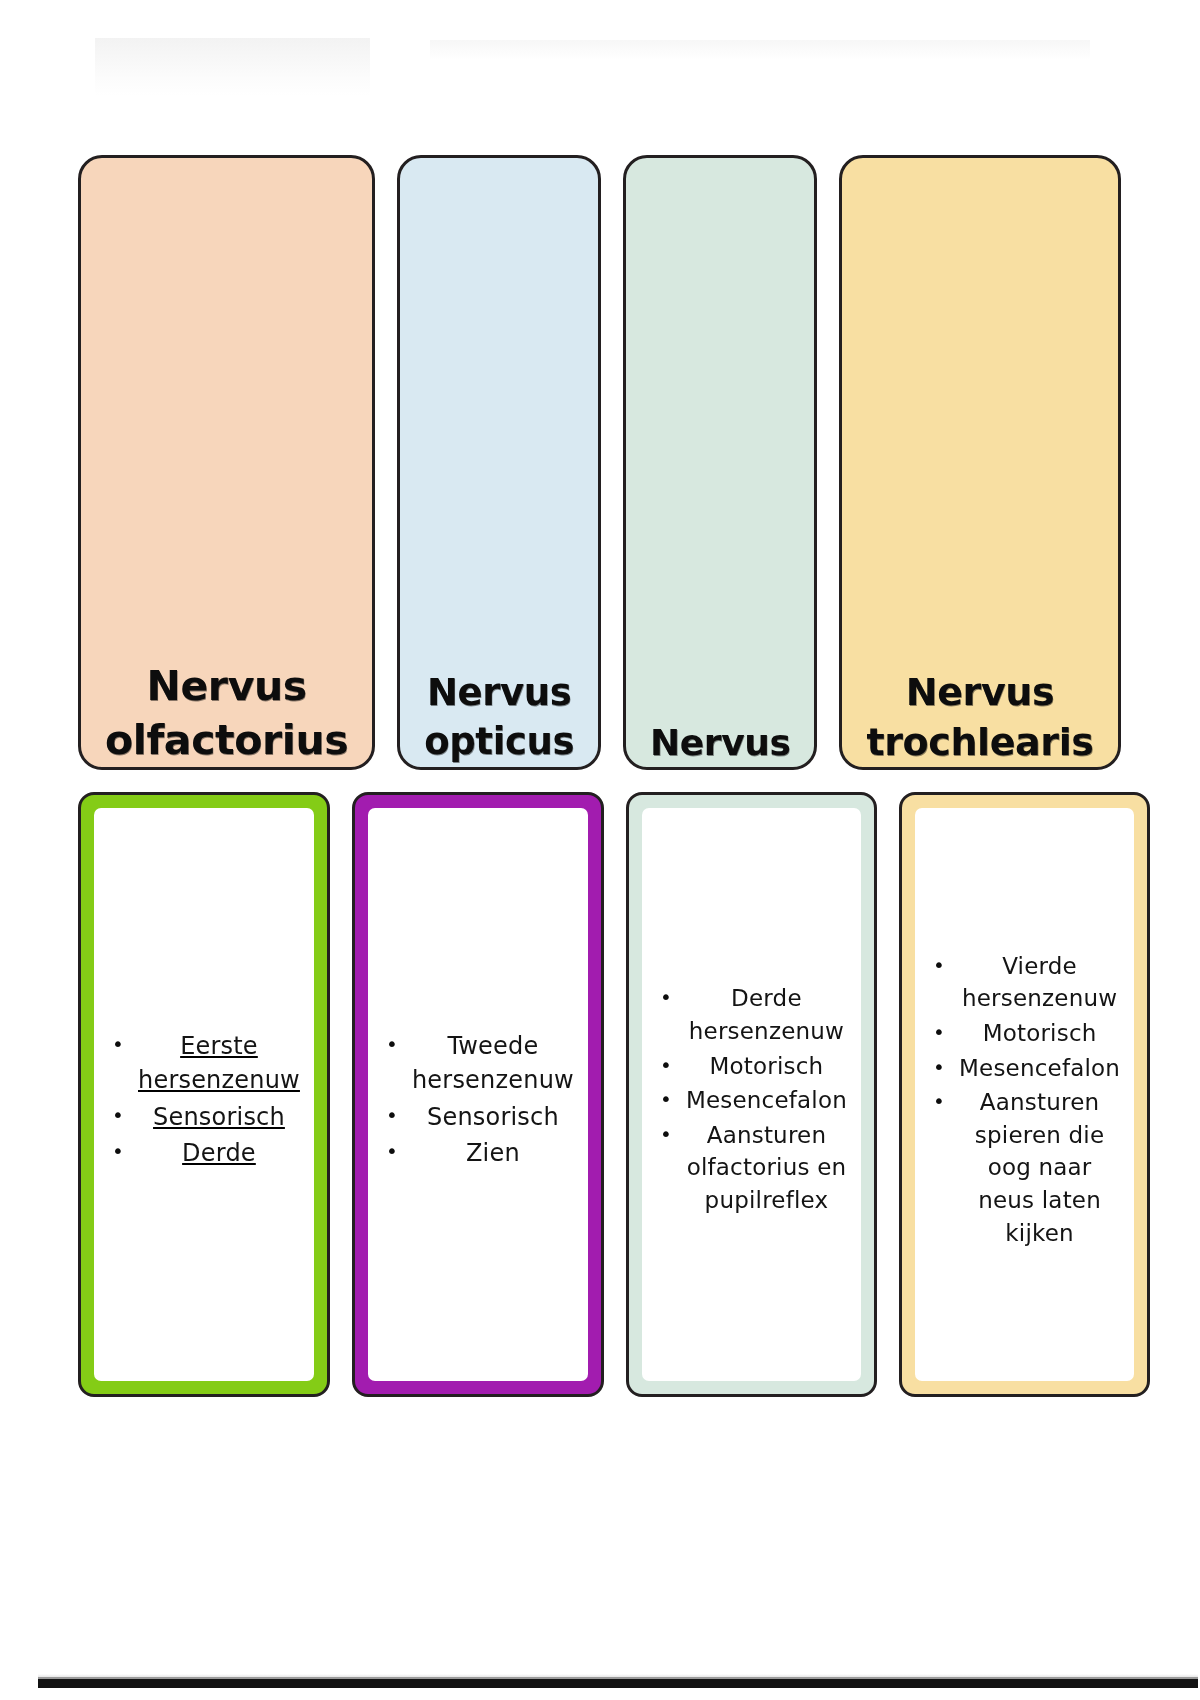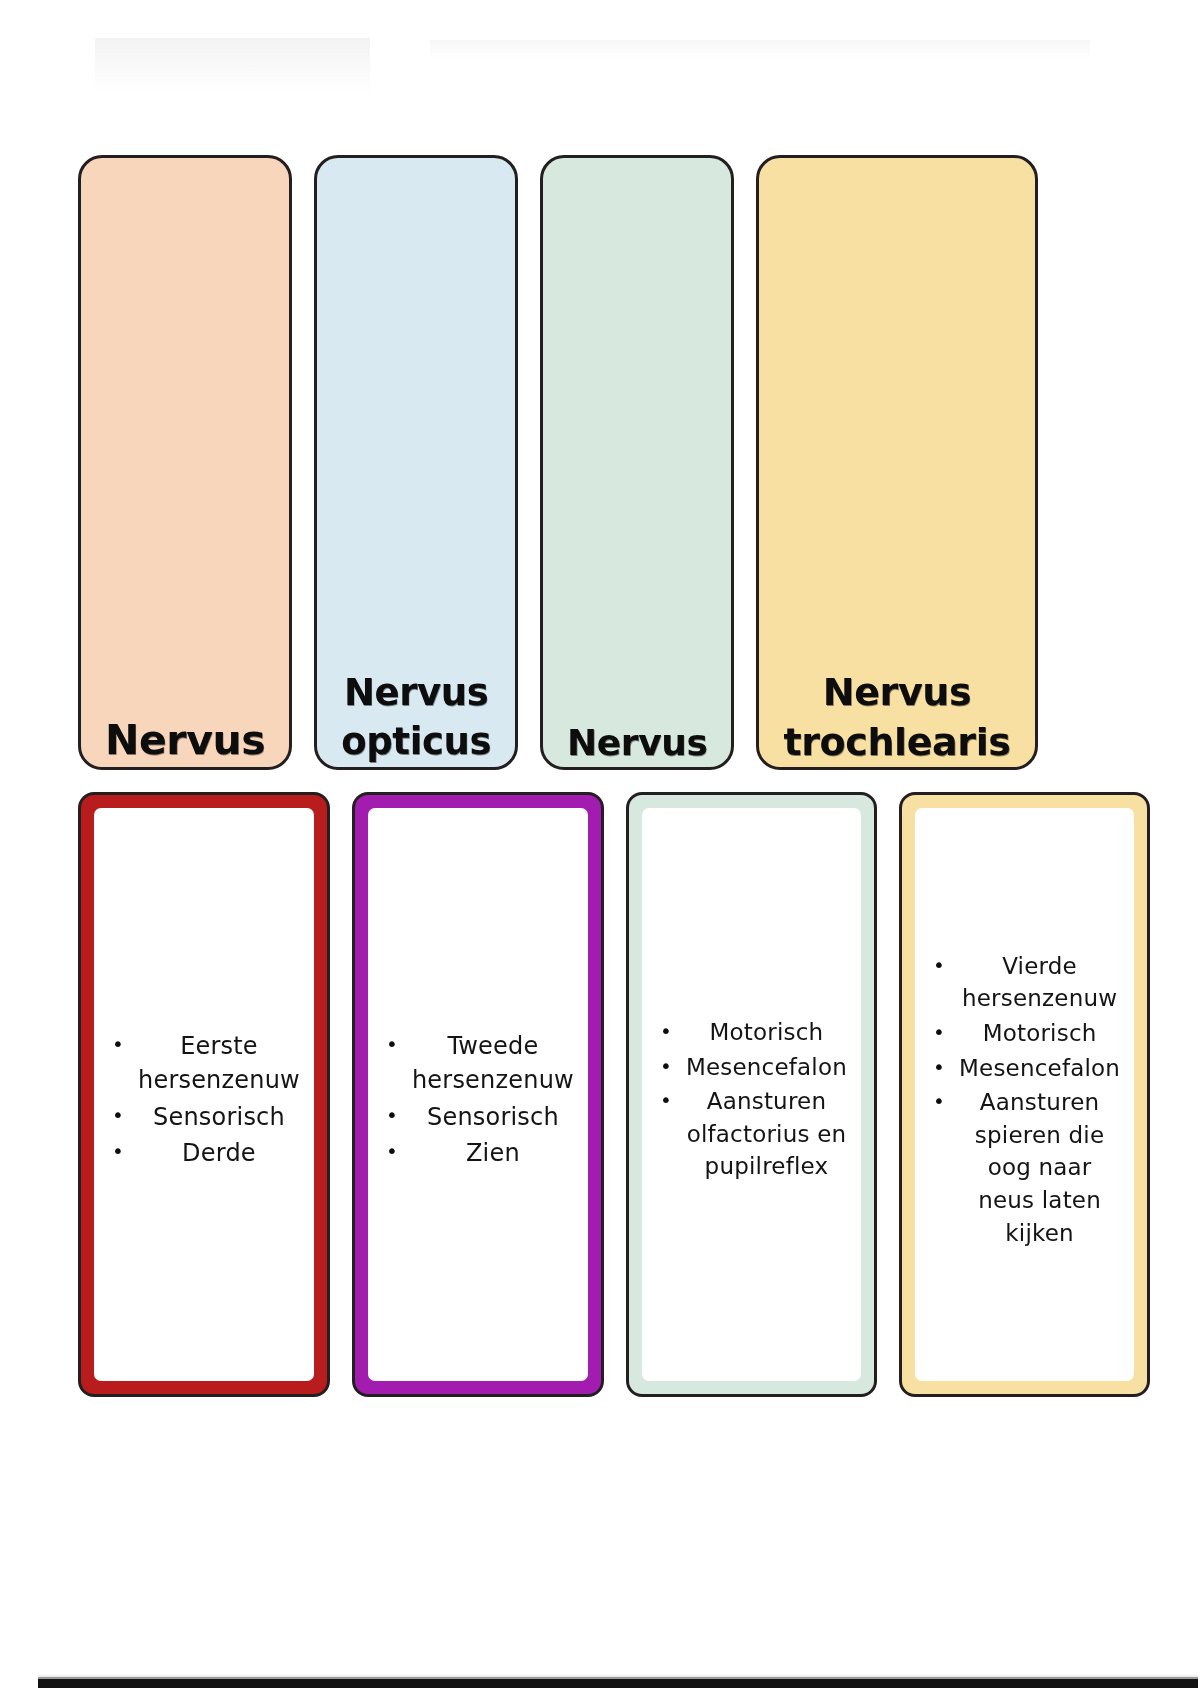--- a/index.html
+++ b/index.html
@@ -158,20 +158,21 @@
   <div class="scan-ghost"></div>
   <div class="scan-ghost2"></div>
 
   <div class="card-grid">
 
     <div class="row row-top">
 
       <div class="title-card c1" style="background-color: rgb(247, 214, 187);">
         <div class="title-text">
           <span>Nervus</span><br>
+          <span>olfactorius</span>
         </div>
       </div>
 
       <div class="title-card c2" style="background-color: rgb(217, 233, 242);">
         <div class="title-text">
           <span>Nervus</span><br>
           <span>opticus</span>
         </div>
       </div>
 
@@ -185,21 +186,21 @@
         <div class="title-text">
           <span>Nervus</span><br>
           <span>trochlearis</span>
         </div>
       </div>
 
     </div>
 
     <div class="row row-bottom">
 
-      <div class="detail-card d1" style="background-color: #b91c1c;">
+      <div class="detail-card d1" style="background-color: #84cc16; text-decoration: underline;">
         <div class="detail-inner">
           <ul class="bullets">
               <li>Eerste hersenzenuw</li>
               <li>Sensorisch</li>
               <li>Derde</li>
             </ul>
         </div>
       </div>
 
       <div class="detail-card d2" style="background-color: #a21caf;">
@@ -208,20 +209,21 @@
               <li>Tweede hersenzenuw</li>
               <li>Sensorisch</li>
               <li>Zien</li>
             </ul>
         </div>
       </div>
 
       <div class="detail-card d3" style="background-color: rgb(215, 232, 223);">
         <div class="detail-inner">
           <ul class="bullets">
+              <li>Derde hersenzenuw</li>
               <li>Motorisch</li>
               <li>Mesencefalon</li>
               <li>Aansturen olfactorius en pupilreflex</li>
             </ul>
         </div>
       </div>
 
       <div class="detail-card d4" style="background-color: rgb(248, 223, 162);">
         <div class="detail-inner">
           <ul class="bullets">

